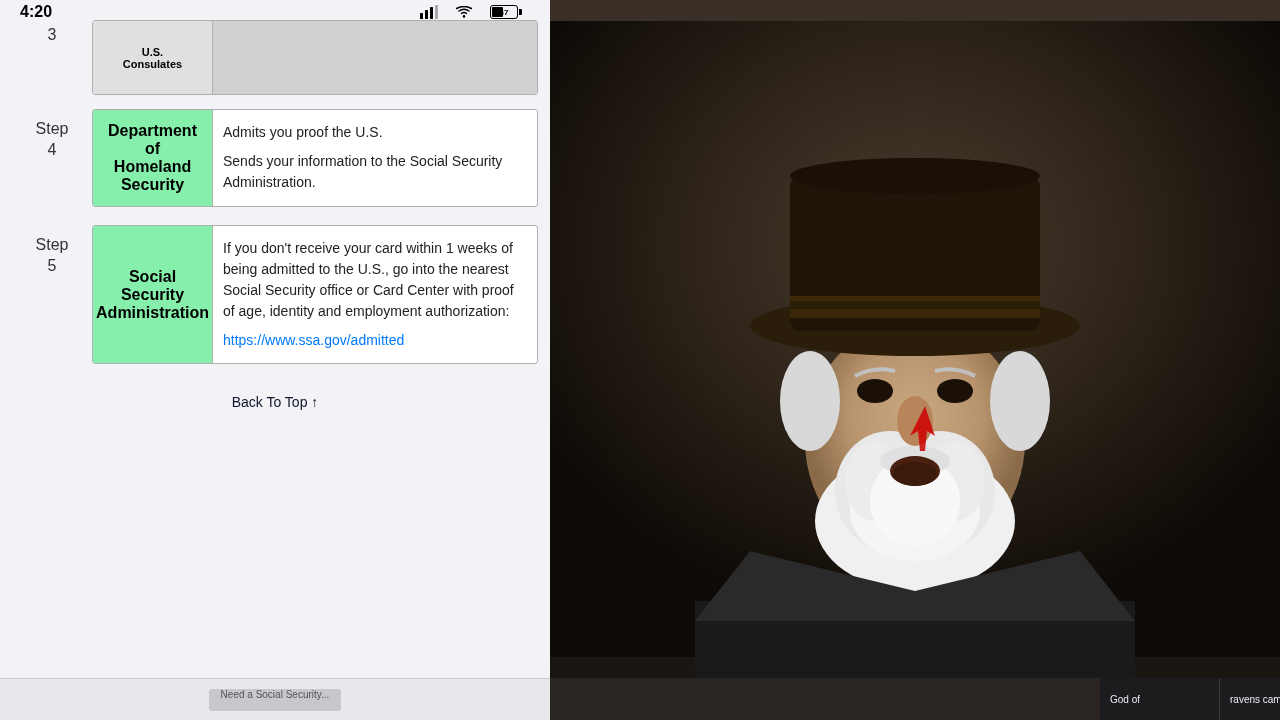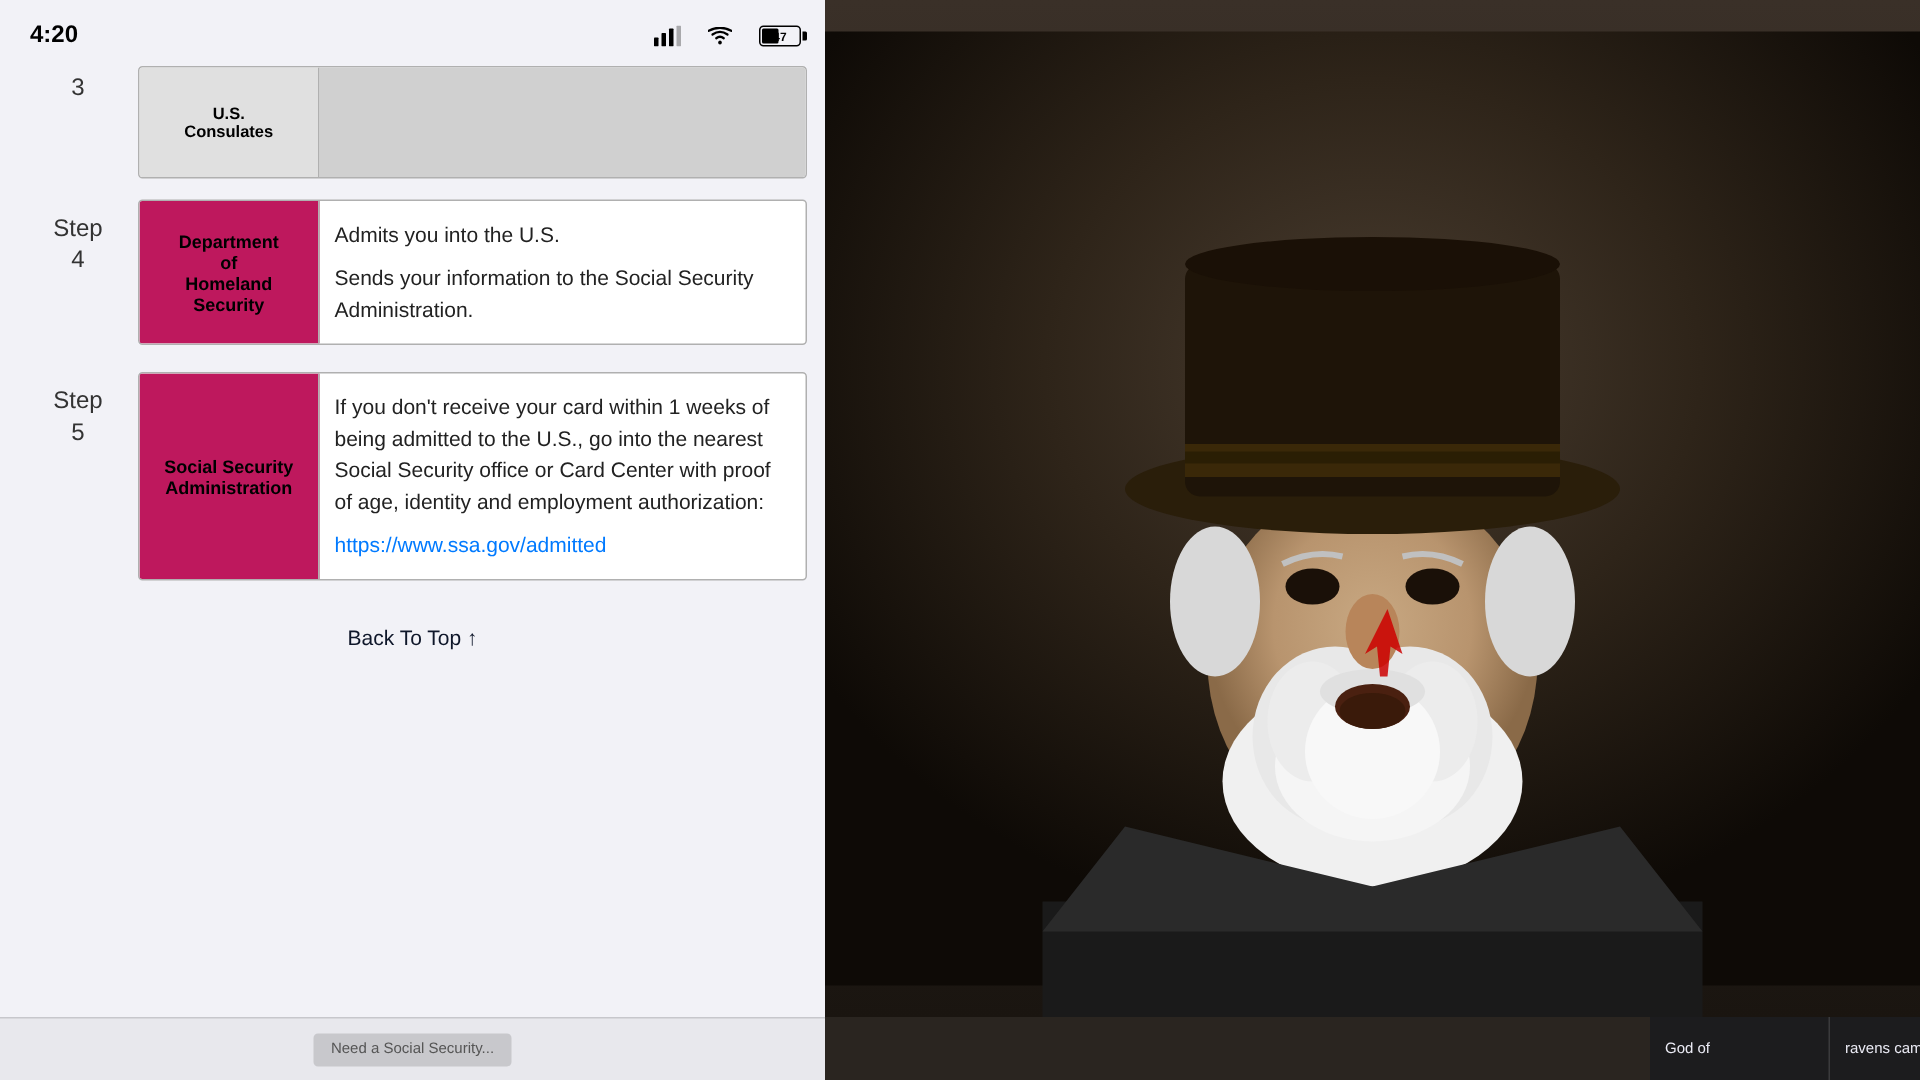--- a/index.html
+++ b/index.html
@@ -21,23 +21,23 @@
       position: relative;
       flex-shrink: 0;
       overflow: hidden;
     }
 
     
     .status-bar {
       display: flex;
       justify-content: space-between;
       align-items: center;
-      padding: 8px 16px 4px 20px;
+      padding: 8px 32px 4px 20px;
       background: #f2f2f7;
-      height: 44px;
+      height: 20px;
     }
 
     .status-time {
       font-size: 16px;
       font-weight: 600;
       color: #000;
     }
 
     .status-icons {
       display: flex;
@@ -105,24 +105,24 @@
       border: 1.5px solid #b0b0b0;
       border-radius: 3px;
       overflow: hidden;
       display: flex;
       background: #fff;
     }
 
     .step-entity {
       width: 120px;
       min-width: 120px;
-      background: #be185d;
+      background: #86efac;
       border-right: 1.5px solid #b0b0b0;
       padding: 12px 8px;
-      font-size: 12px;
+      font-size: 16px;
       font-weight: 700;
       color: #000;
       text-align: center;
       display: flex;
       align-items: center;
       justify-content: center;
     }
 
     .step-content {
       flex: 1;
@@ -213,21 +213,20 @@
       display: flex;
       align-items: center;
       justify-content: center;
       padding: 0 10px;
     }
 
     .bottom-bar-tab {
       background: #c8c8cc;
       height: 22px;
       display: flex;
-      align-items: center;
       justify-content: center;
       font-size: 10px;
       color: #555;
       padding: 0 12px;
       border-radius: 3px;
     }
 
     
     .video-section {
       flex: 1;
@@ -337,21 +336,21 @@
         <div class="step-entity-top">U.S.<br>Consulates</div>
         <div class="step-content-top"></div>
       </div>
     </div>
 
     <div class="step-row">
       <div class="step-label">Step<br>4</div>
       <div class="step-table">
         <div class="step-entity">Department<br>of<br>Homeland<br>Security</div>
         <div class="step-content">
-          <p>Admits you into the U.S.</p>
+          <p>Admits you proof the U.S.</p>
           <p>Sends your information to the Social Security Administration.</p>
         </div>
       </div>
     </div>
 
     <div class="step-row">
       <div class="step-label">Step<br>5</div>
       <div class="step-table">
         <div class="step-entity">Social Security<br>Administration</div>
         <div class="step-content">

